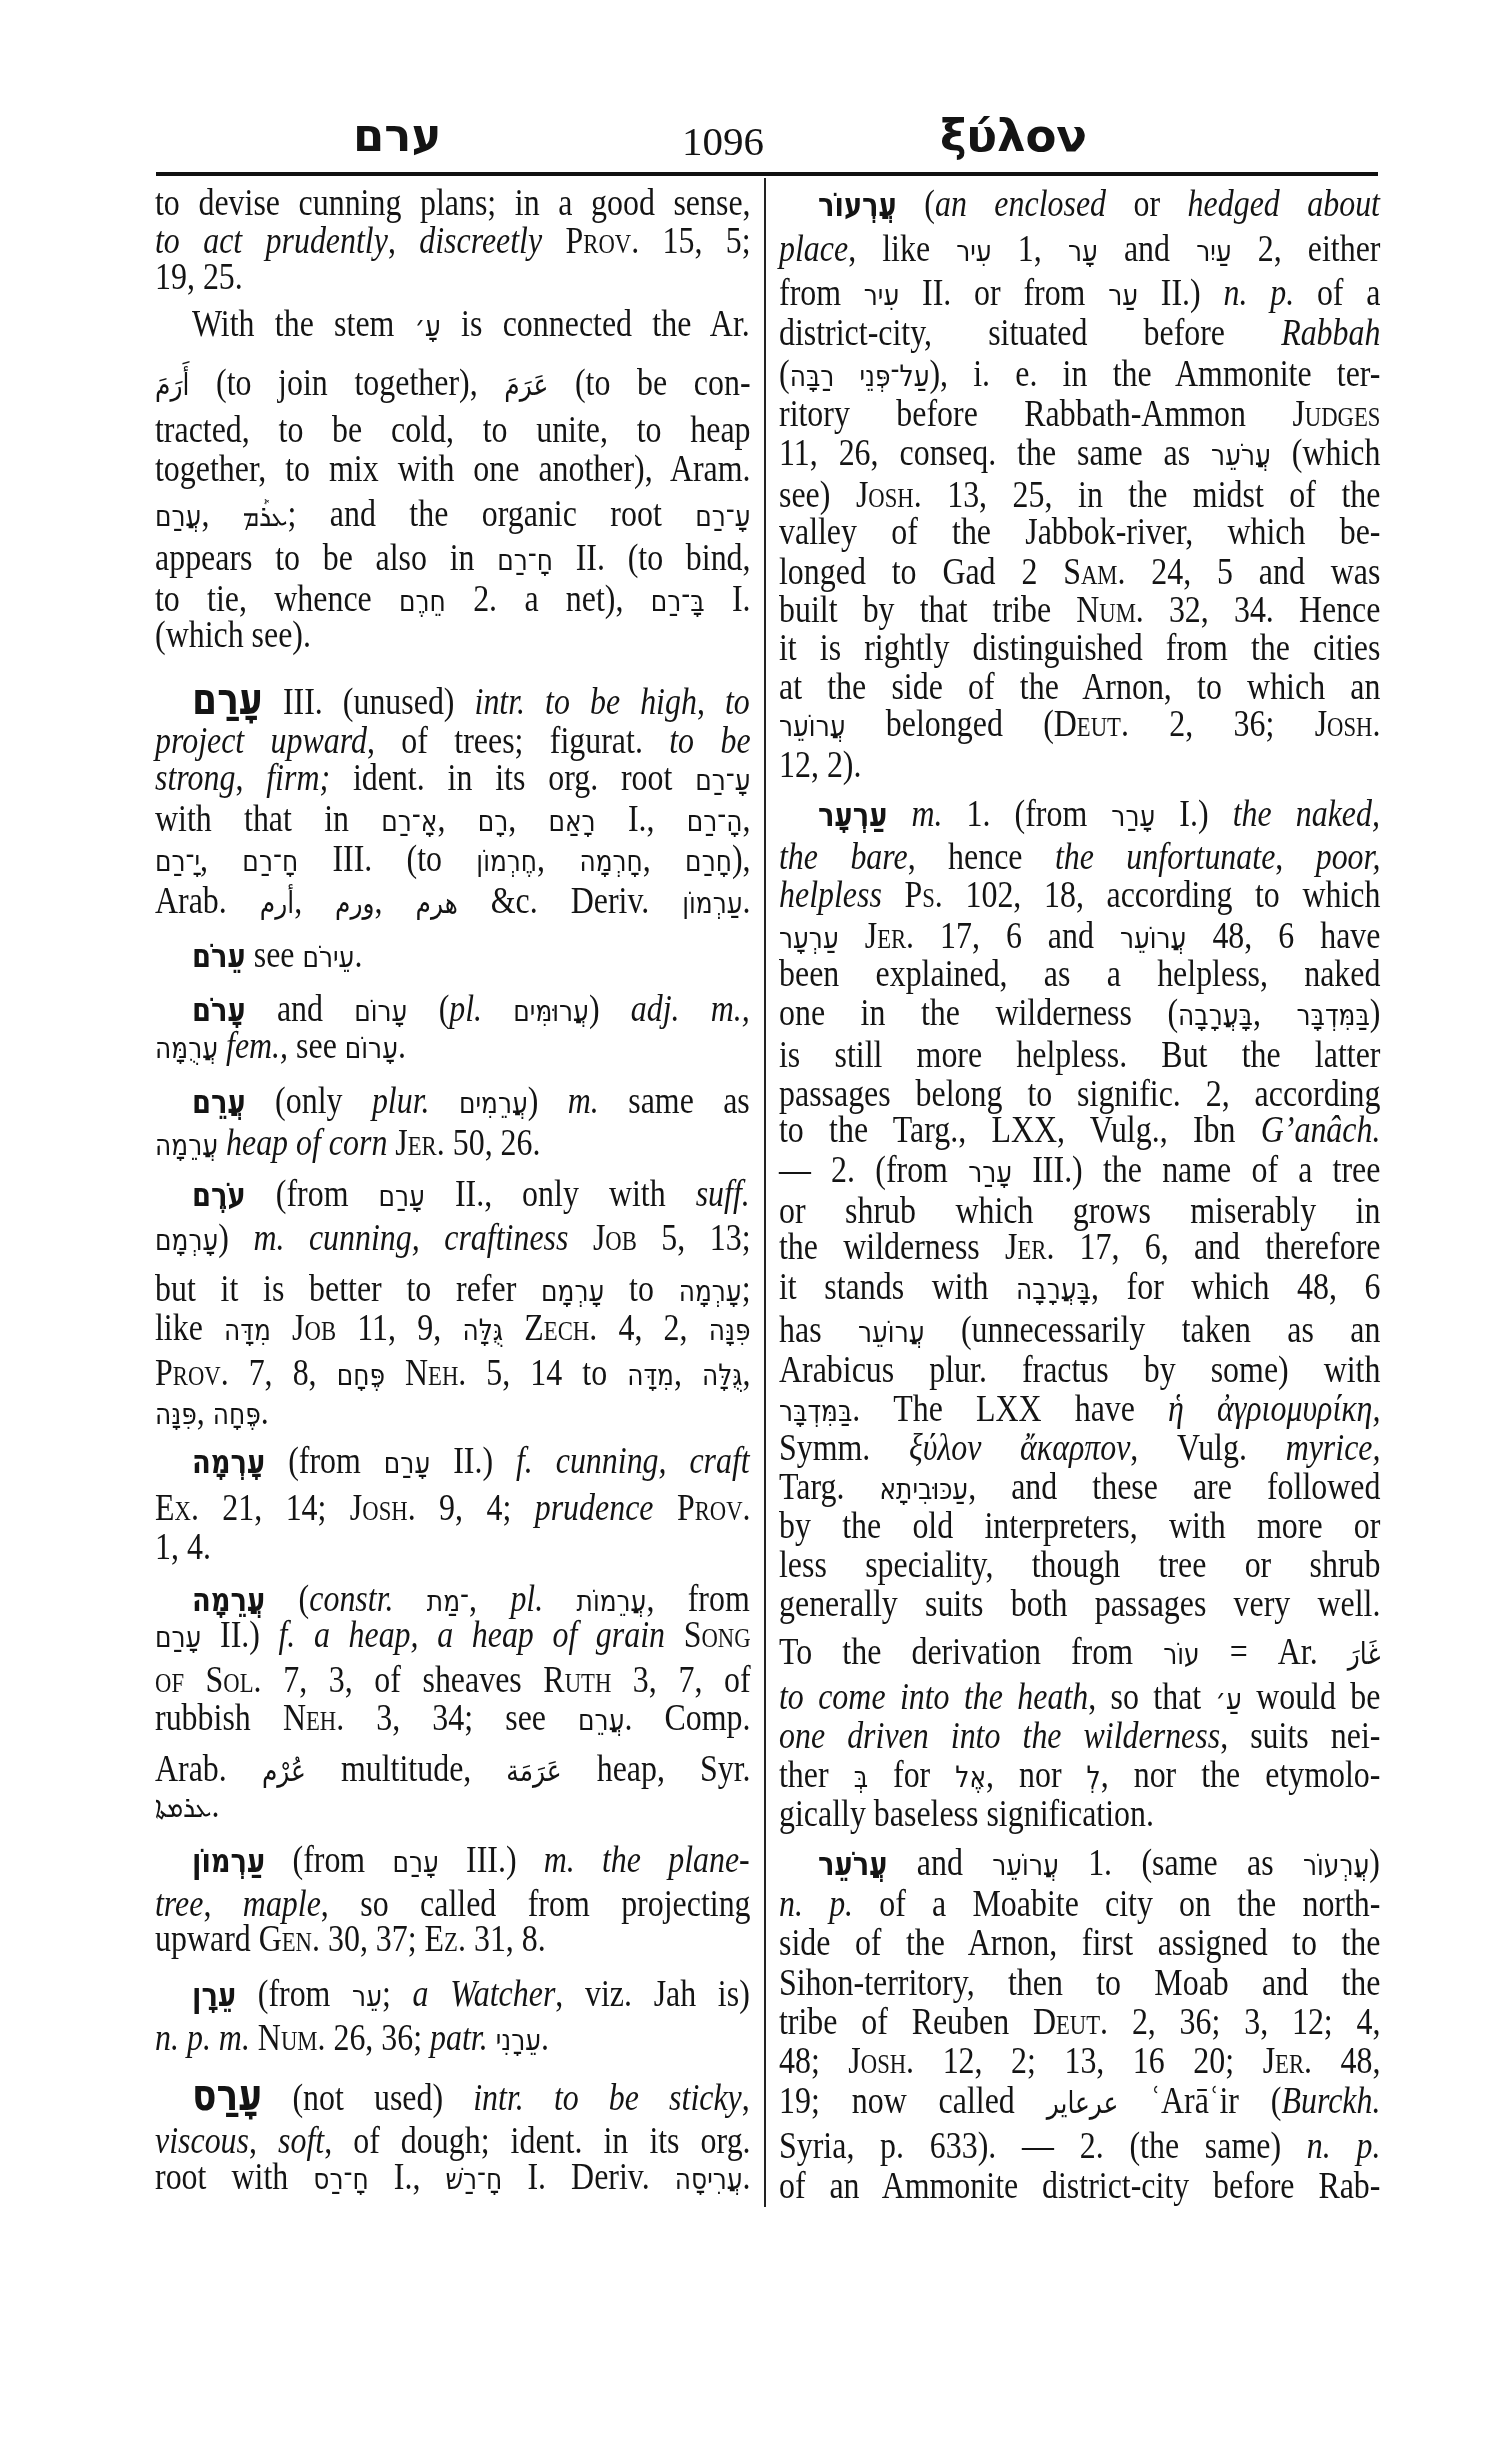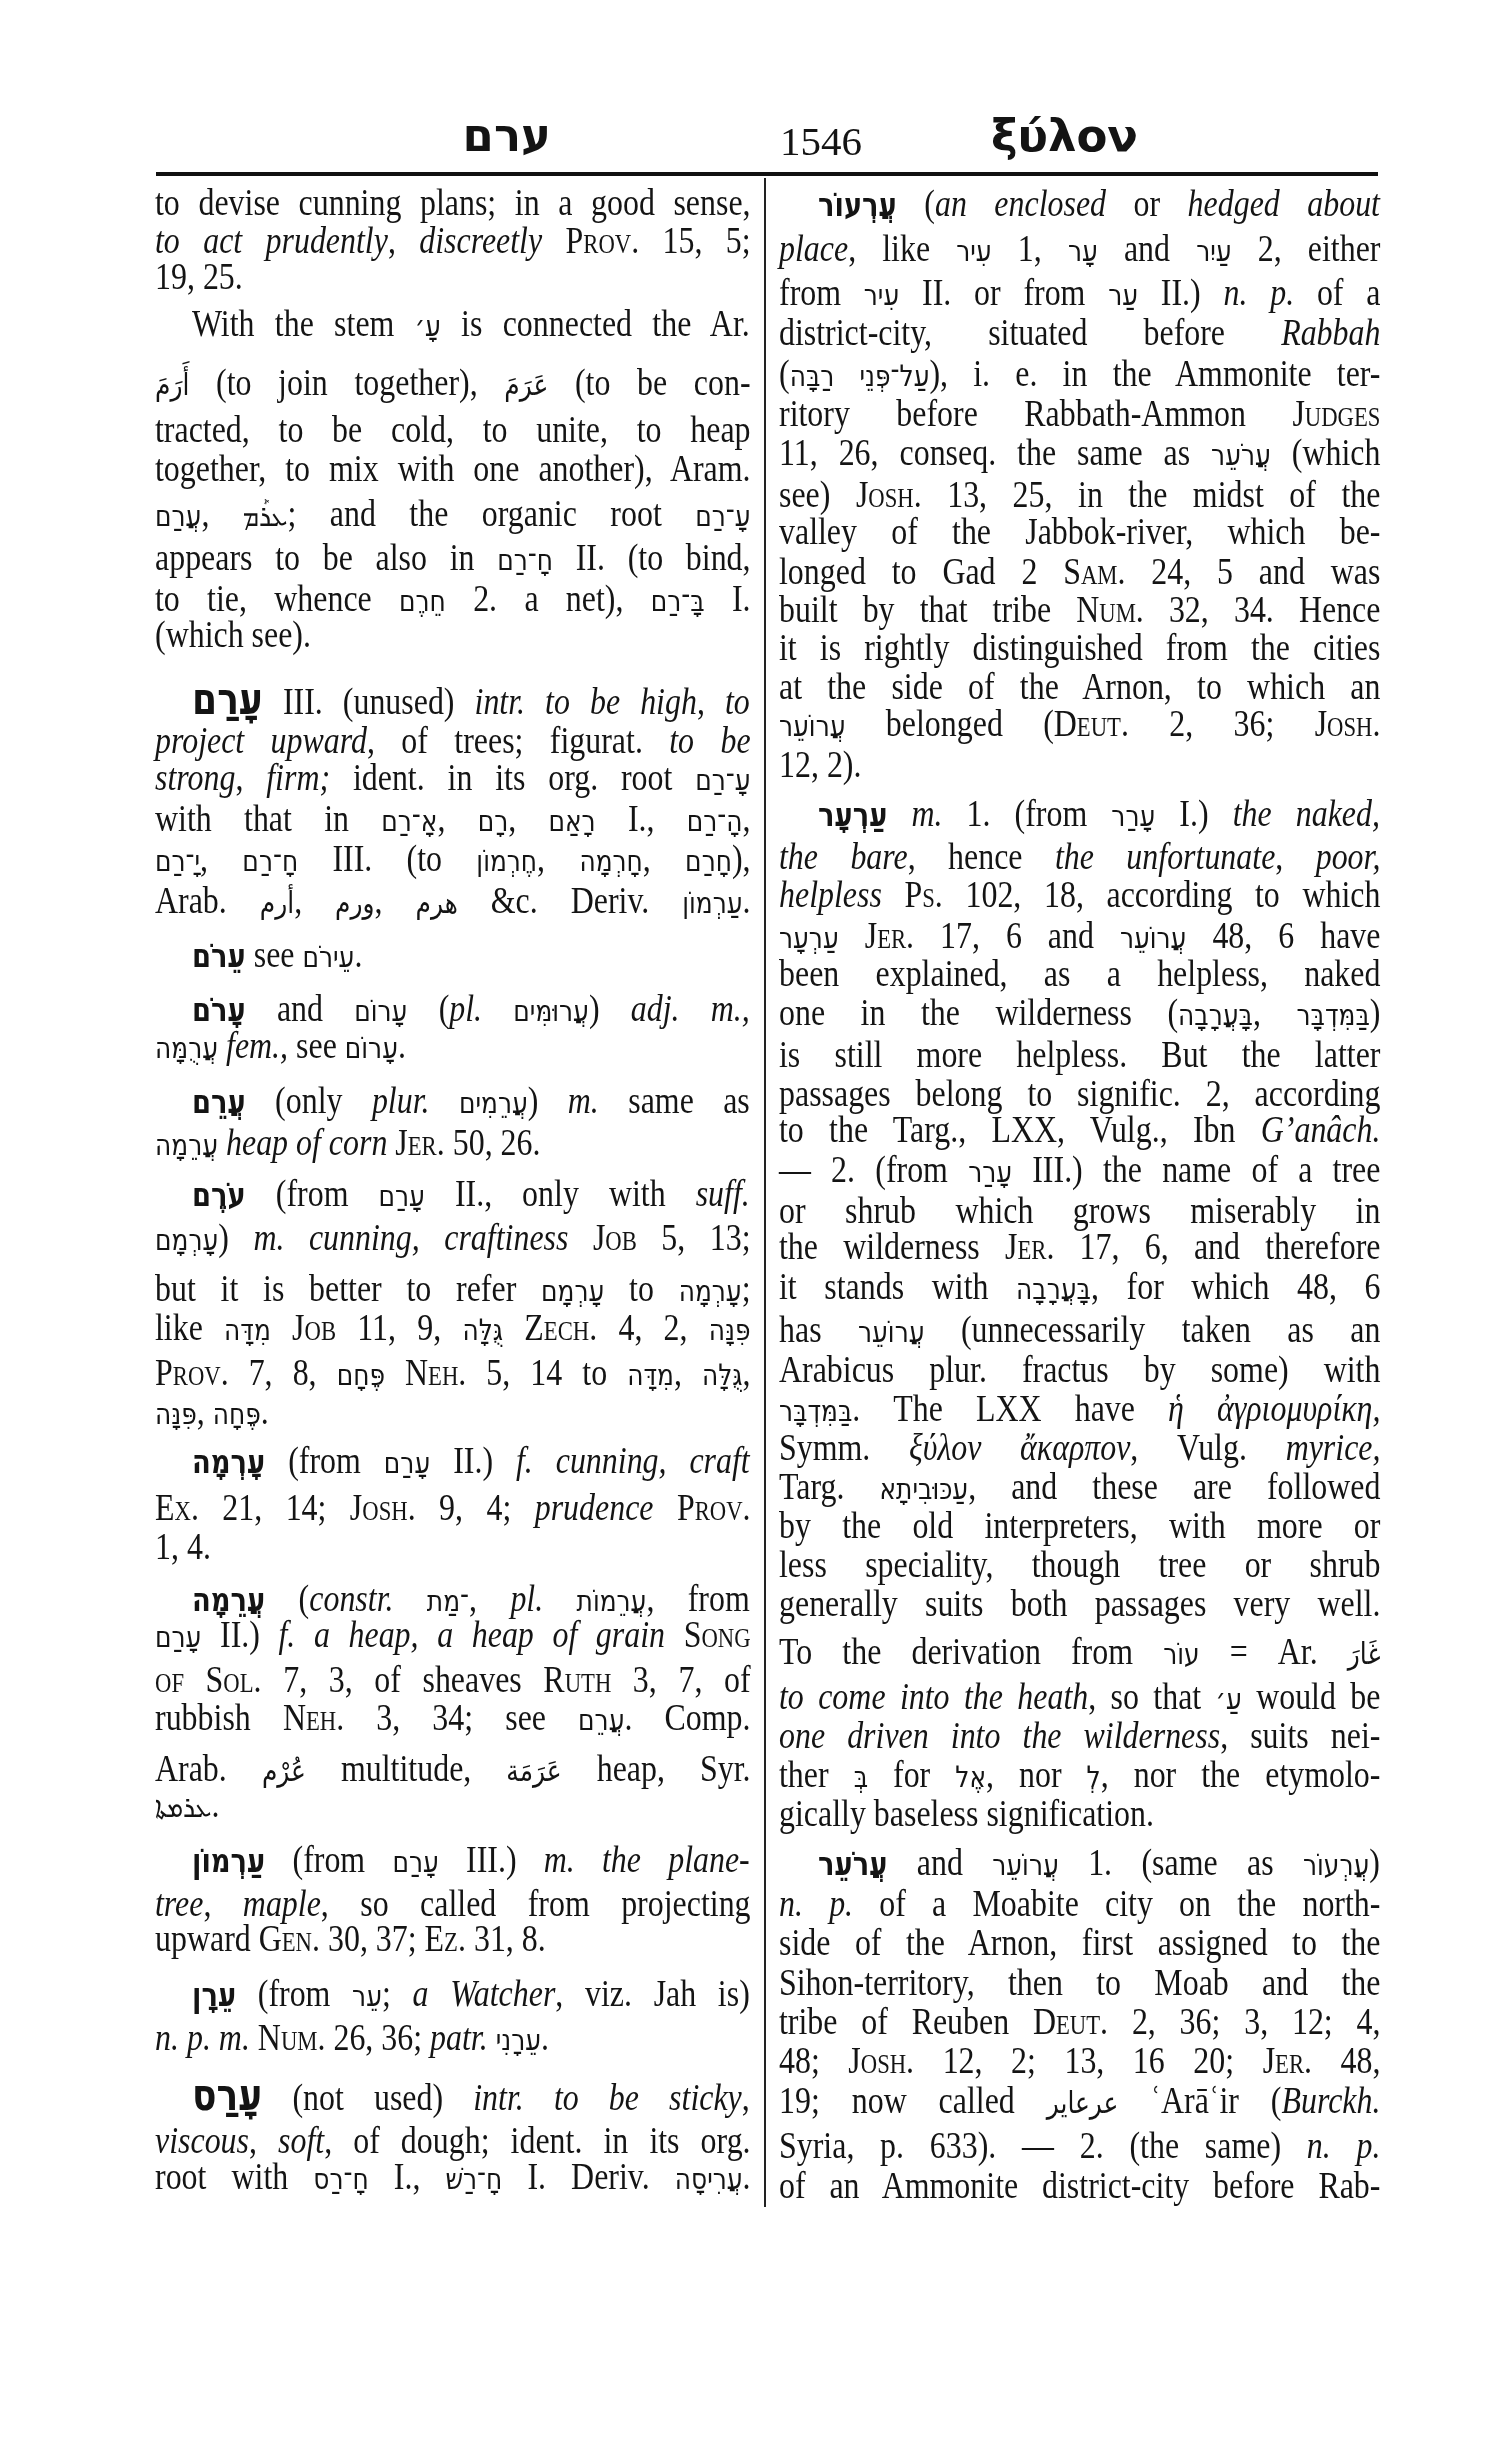--- a/index.html
+++ b/index.html
@@ -1,21 +1,21 @@
 <!DOCTYPE html>
 <html style="font-size:14.4px"><head>
 <meta charset="utf-8">
 <style>
   html, body { margin: 0; padding: 0; background: #ffffff; }
   body {
     width: 1512px; height: 2450px; position: relative; overflow: hidden;
     color: #141414;
     font-family: "Liberation Serif", "DejaVu Serif", serif;
   }
-  .hdr { position: absolute; text-align: right; }
+  .hdr { position: absolute; text-align: left; }
   .gw {
     top: 111px; width: 198px;
     font-family: "DejaVu Sans", sans-serif; font-weight: bold;
     font-size: 45px; line-height: 50px;
   }
   #gw-left { left: 353px; }
   #gw-right { left: 940px; }
   .pn {
     left: 682px; width: 180px; top: 121px;
     font-family: "Liberation Serif", serif;
@@ -38,21 +38,21 @@
   .sc { font-variant: small-caps; }
   .hw { font-weight: bold; font-size: 1.1em; }
   .hwl { font-weight: bold; font-size: 1.45em; }
   .ln bdi { font-family: "DejaVu Sans", sans-serif; font-size: 0.78em; }
 </style>
 </head>
 <body>
 
 <header>
   <div class="hdr gw" id="gw-left">ערם</div>
-  <div class="hdr pn">1546</div>
+  <div class="hdr pn">1096</div>
   <div class="hdr gw" id="gw-right">ξύλον</div>
 </header>
 <div class="hrule"></div>
 <div class="vrule"></div>
 
 <div class="col col-l">
 <div class="ln" style="top:182px"><span>to devise cunning plans; in a good sense,</span></div>
 <div class="ln" style="top:220px"><span class="i">to act prudently</span><span>, </span><span class="i">discreetly</span><span> </span><span class="sc">Prov.</span><span> 15, 5;</span></div>
 <div class="ln last" style="top:256px"><span>19, 25.</span></div>
 <div class="ln ind" style="top:303px"><span>With the stem <bdi>עָ׳</bdi> is connected the Ar.</span></div>

